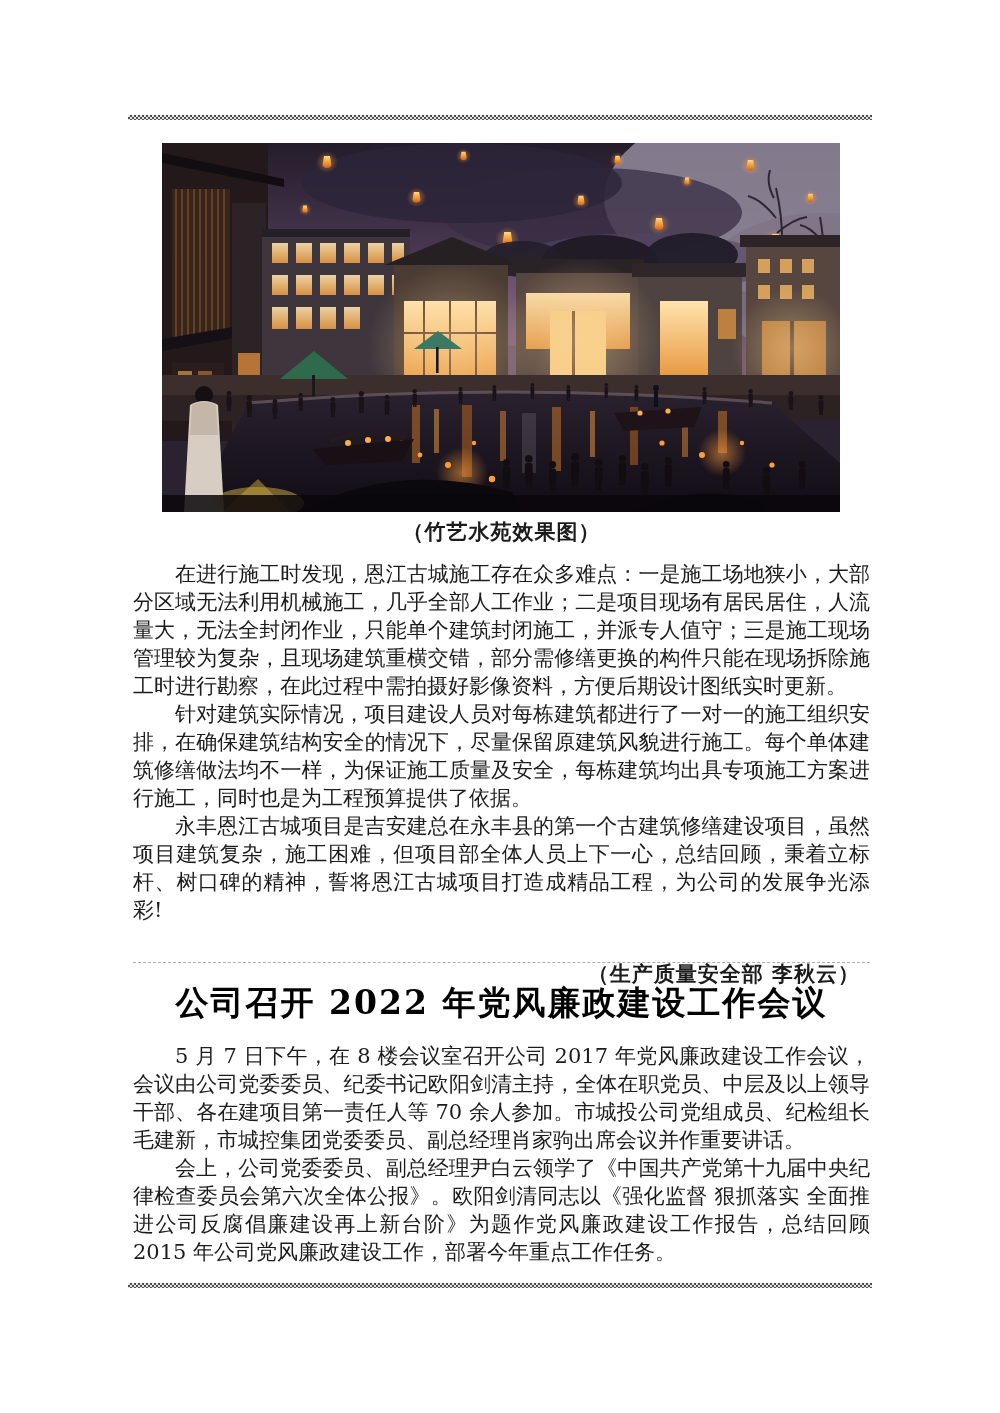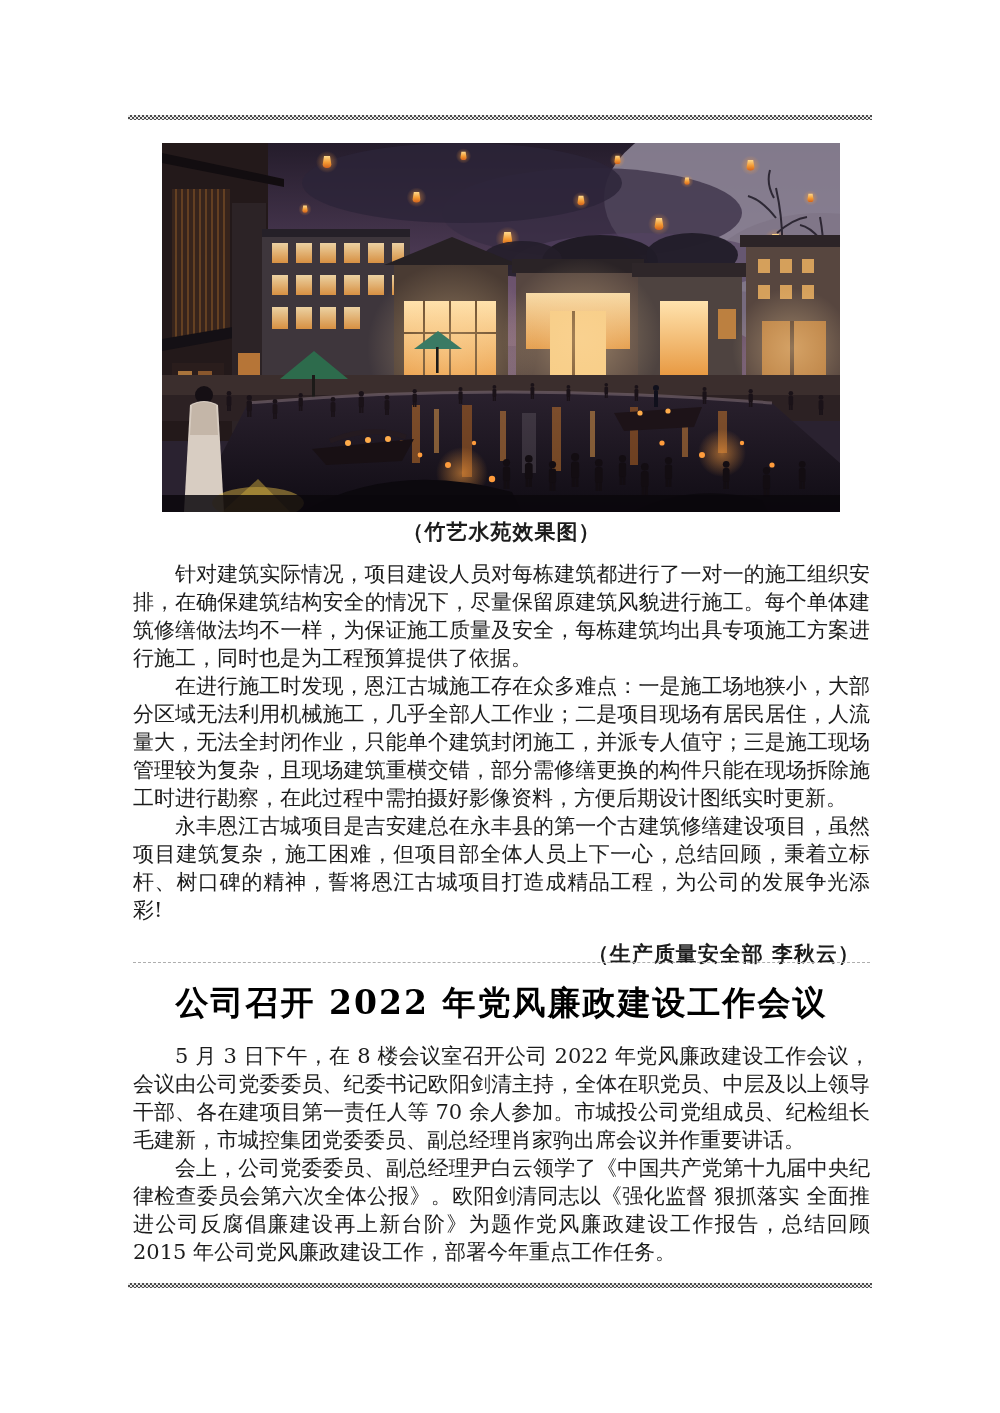--- a/index.html
+++ b/index.html
@@ -22,21 +22,21 @@
     position:absolute;left:133px;top:518px;width:737px;text-align:center;
     font-size:21px;font-weight:bold;letter-spacing:1px;
   }
   .bodytext{
     position:absolute;left:133px;width:737px;
     font-size:21px;line-height:28px;text-align:justify;
   }
   .bodytext p{margin:0;text-indent:2em;}
   .article1{top:560px;}
   .byline{
-    position:absolute;left:133px;top:940px;width:727px;text-align:right;
+    position:absolute;left:133px;top:960px;width:727px;text-align:right;
     font-size:21px;font-weight:bold;letter-spacing:1px;
   }
   .divider{
     position:absolute;left:133px;top:962px;width:737px;height:0;
     border-top:1px dashed #aeaeae;
   }
   .headline{
     position:absolute;left:133px;top:978px;width:737px;text-align:center;
     font-size:33px;font-weight:700;letter-spacing:2px;line-height:50px;
     font-family:"DejaVu Serif","Liberation Serif",serif;color:#000;
@@ -306,33 +306,33 @@
 
       <path d="M140,369 q90,-52 210,-20 l10,20 Z" fill="#0c090e"></path>
       <path d="M470,369 q60,-30 130,-12 l6,12 Z" fill="#0d0a0f"></path>
       <rect x="0" y="352" width="678" height="17" fill="#0a070c" opacity="0.85"></rect>
     </svg>
   </div>
 
   <div class="caption">（竹艺水苑效果图）</div>
 
   <div class="bodytext article1">
+    <p>在进行施工时发现，恩江古城施工存在众多难点：一是施工场地狭小，大部分区域无法利用机械施工，几乎全部人工作业；二是项目现场有居民居住，人流量大，无法全封闭作业，只能单个建筑封闭施工，并派专人值守；三是施工现场管理较为复杂，且现场建筑重横交错，部分需修缮更换的构件只能在现场拆除施工时进行勘察，在此过程中需拍摄好影像资料，方便后期设计图纸实时更新。</p>
     <p>针对建筑实际情况，项目建设人员对每栋建筑都进行了一对一的施工组织安排，在确保建筑结构安全的情况下，尽量保留原建筑风貌进行施工。每个单体建筑修缮做法均不一样，为保证施工质量及安全，每栋建筑均出具专项施工方案进行施工，同时也是为工程预算提供了依据。</p>
-    <p>在进行施工时发现，恩江古城施工存在众多难点：一是施工场地狭小，大部分区域无法利用机械施工，几乎全部人工作业；二是项目现场有居民居住，人流量大，无法全封闭作业，只能单个建筑封闭施工，并派专人值守；三是施工现场管理较为复杂，且现场建筑重横交错，部分需修缮更换的构件只能在现场拆除施工时进行勘察，在此过程中需拍摄好影像资料，方便后期设计图纸实时更新。</p>
     <p>永丰恩江古城项目是吉安建总在永丰县的第一个古建筑修缮建设项目，虽然项目建筑复杂，施工困难，但项目部全体人员上下一心，总结回顾，秉着立标杆、树口碑的精神，誓将恩江古城项目打造成精品工程，为公司的发展争光添彩!</p>
   </div>
 
   <div class="byline">（生产质量安全部  李秋云）</div>
 
   <div class="divider"></div>
 
   <div class="headline">公司召开 2022 年党风廉政建设工作会议</div>
 
   <div class="bodytext article2">
-    <p>5 月 3 日下午，在 8 楼会议室召开公司 2022 年党风廉政建设工作会议，会议由公司党委委员、纪委书记欧阳剑清主持，全体在职党员、中层及以上领导干部、各在建项目第一责任人等 70 余人参加。市城投公司党组成员、纪检组长毛建新，市城控集团党委委员、副总经理肖家驹出席会议并作重要讲话。</p>
+    <p>5 月 7 日下午，在 8 楼会议室召开公司 2017 年党风廉政建设工作会议，会议由公司党委委员、纪委书记欧阳剑清主持，全体在职党员、中层及以上领导干部、各在建项目第一责任人等 70 余人参加。市城投公司党组成员、纪检组长毛建新，市城控集团党委委员、副总经理肖家驹出席会议并作重要讲话。</p>
     <p>会上，公司党委委员、副总经理尹白云领学了《中国共产党第十九届中央纪律检查委员会第六次全体公报》。欧阳剑清同志以《强化监督  狠抓落实  全面推进公司反腐倡廉建设再上新台阶》为题作党风廉政建设工作报告，总结回顾 2015 年公司党风廉政建设工作，部署今年重点工作任务。</p>
   </div>
 
   <div class="rule-band rule-bottom"></div>
 
   <div class="pagenum">−6−</div>
 
 </div>
 
 </body></html>

